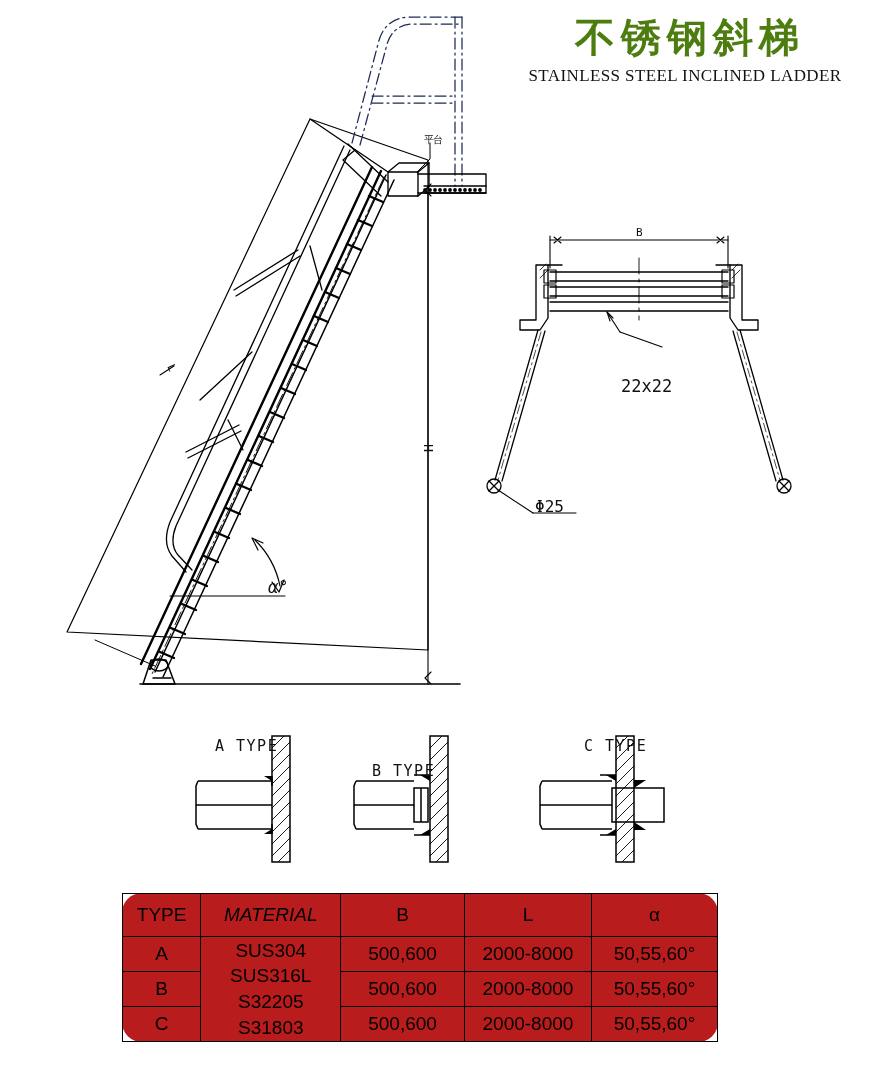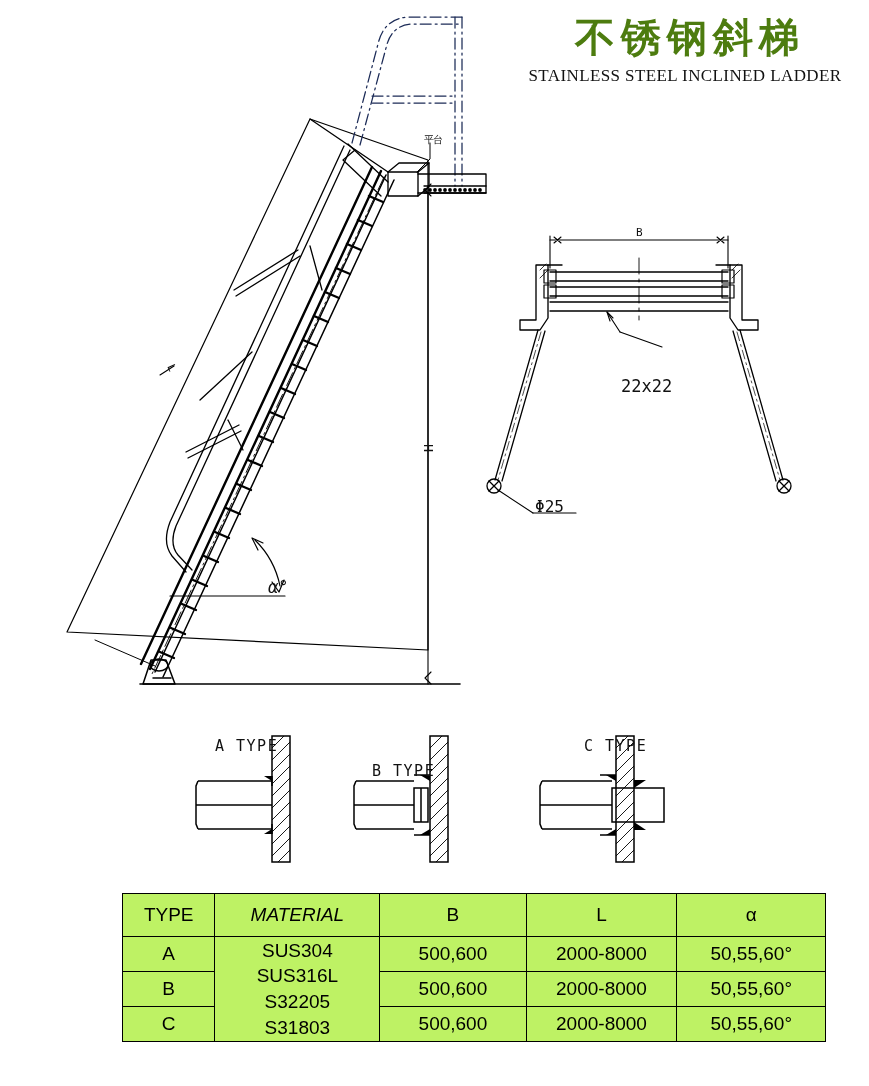--- a/index.html
+++ b/index.html
@@ -51,22 +51,23 @@
     font-size:16px;color:#111;white-space:nowrap;
   }
   .tiny-note{
     position:absolute;font-family:"DejaVu Sans", sans-serif;
     font-size:10px;color:#111;white-space:nowrap;letter-spacing:-1px;
   }
 
   
   #spec-table{
     position:absolute; left:122px; top:893px;
-    width:704px; border-collapse:collapse;
-    background:#bef264;
+    width:596px; border-collapse:collapse;
+    background:#b91c1c;
+    border-radius:20px;
   }
   #spec-table td,#spec-table th{
     border:1.6px solid #000;
     text-align:center;
     font-family:"Liberation Sans", sans-serif;
     font-size:19px; color:#000; font-weight:400;
     padding:0;
   }
   #spec-table thead th{height:42px;font-weight:400;}
   #spec-table tbody td{height:34px;}

